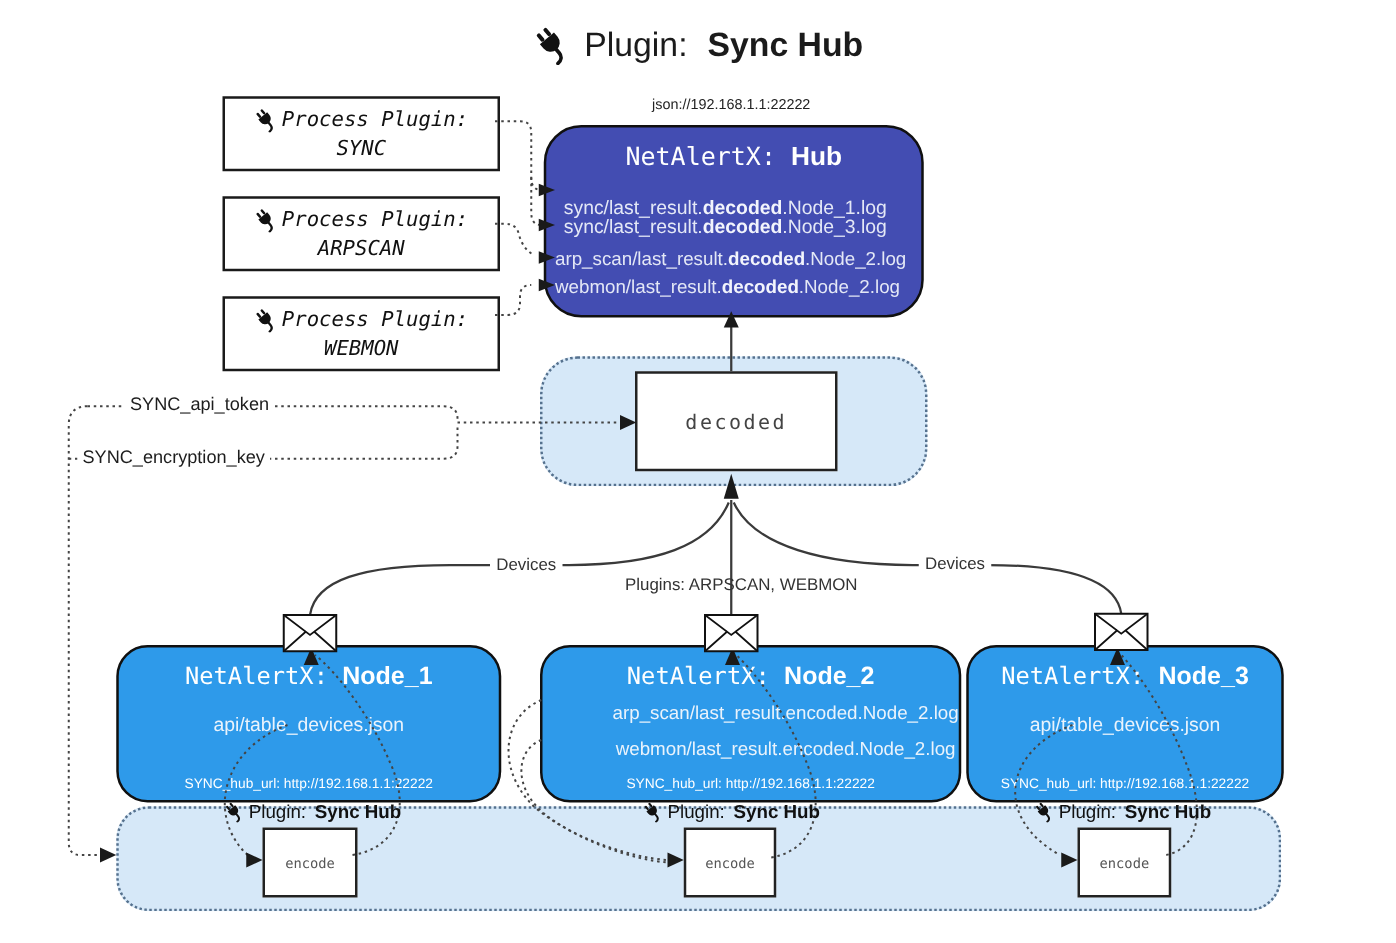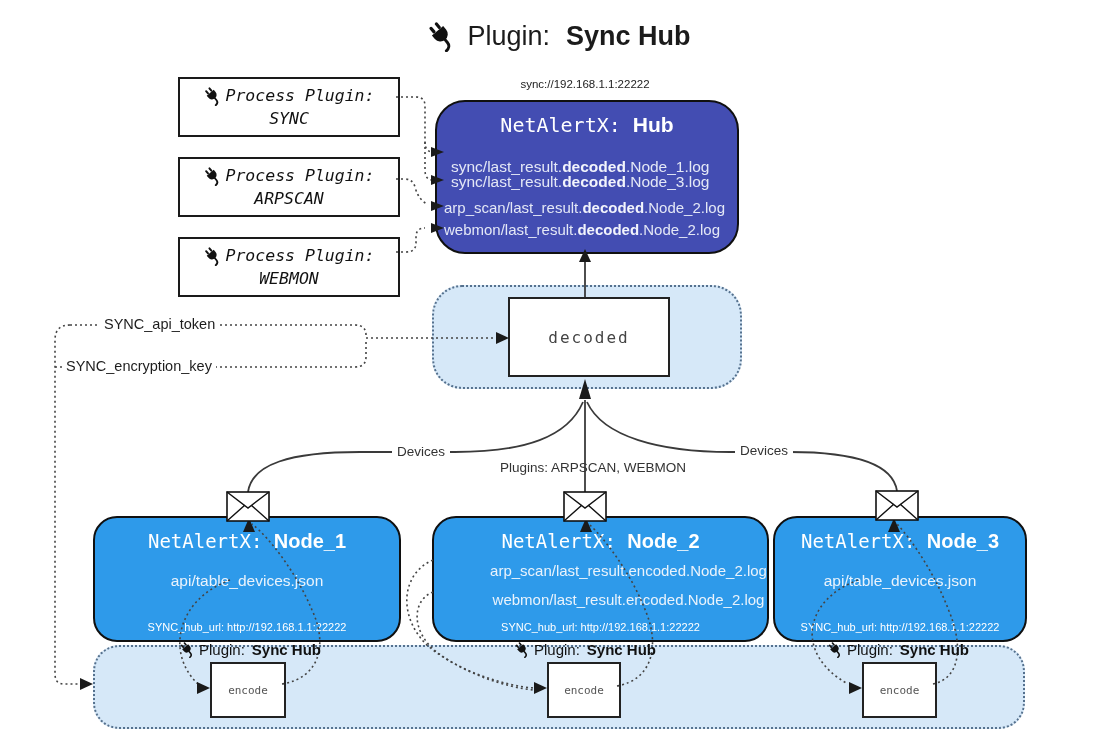--- a/index.html
+++ b/index.html
@@ -45,21 +45,21 @@
   #lbl-key{left:62px;top:358px;}
 
   
   .edgelbl{font-size:13.5px;color:#333;z-index:6;white-space:nowrap;}
   #lbl-dev-l{left:392px;top:444px;background:#fff;padding:0 5px;}
   #lbl-dev-r{left:735px;top:443px;background:#fff;padding:0 5px;}
   #lbl-plugins{left:500px;top:460px;width:170px;text-align:center;}
 
   
   .node{background:#2E9AEA;border:2px solid #101010;border-radius:24px;z-index:2;}
-  #node1{left:93px;top:516px;width:304px;height:122px;}
+  #node1{left:93px;top:516px;width:304px;height:122px;border-radius:25px;}
   #node2{left:432px;top:516px;width:305px;height:122px;padding-left:28px;}
   #node3{left:773px;top:516px;width:250px;height:122px;}
   .node .ntitle{position:absolute;top:12px;left:0;width:100%;text-align:center;color:#fff;font-size:19px;}
   .node .ntitle .bold{font-family:"Liberation Sans",sans-serif;font-weight:bold;font-size:20px;}
   .nfile{position:absolute;width:100%;text-align:center;color:#EAF3FC;font-size:15.5px;white-space:nowrap;}
   .nfile.small{font-size:15px;}
   .nurl{position:absolute;bottom:7px;left:0;width:100%;text-align:center;color:#fff;font-size:11px;}
 
   
   #band{left:93px;top:645px;width:928px;height:80px;border-radius:26px;background:#D6E8F8;
@@ -188,21 +188,21 @@
             <rect x="13.4" y="1.2" width="2.4" height="5.6" rx="1"></rect>
             <path d="M6.5 6.8 h11 v3.4 a5.5 5.5 0 0 1 -11 0 z"></path>
             <path d="M12 15.5 V 18.3 C 12 21 10 22.6 7.4 22.6" fill="none" stroke="#111" stroke-width="2.2" stroke-linecap="round"></path>
           </g>
         </svg>
       <span>Process Plugin:</span>
     </div>
     <div class="row">WEBMON</div>
   </div>
 
-  <div id="hub-url" class="abs">sync://192.168.1.1:22222</div>
+  <div id="hub-url" class="abs">json://192.168.1.1:22222</div>
   <div id="hub" class="abs">
     <div class="hub-title mono">
       <span>NetAlertX:</span>
       <span class="bold">Hub</span>
     </div>
     <div id="hl0" class="hubline"><span>sync/last_result.</span><b>decoded</b><span>.Node_1.log</span></div>
     <div id="hl1" class="hubline"><span>sync/last_result.</span><b>decoded</b><span>.Node_3.log</span></div>
     <div id="hl2" class="hubline"><span>arp_scan/last_result.</span><b>decoded</b><span>.Node_2.log</span></div>
     <div id="hl3" class="hubline"><span>webmon/last_result.</span><b>decoded</b><span>.Node_2.log</span></div>
   </div>

